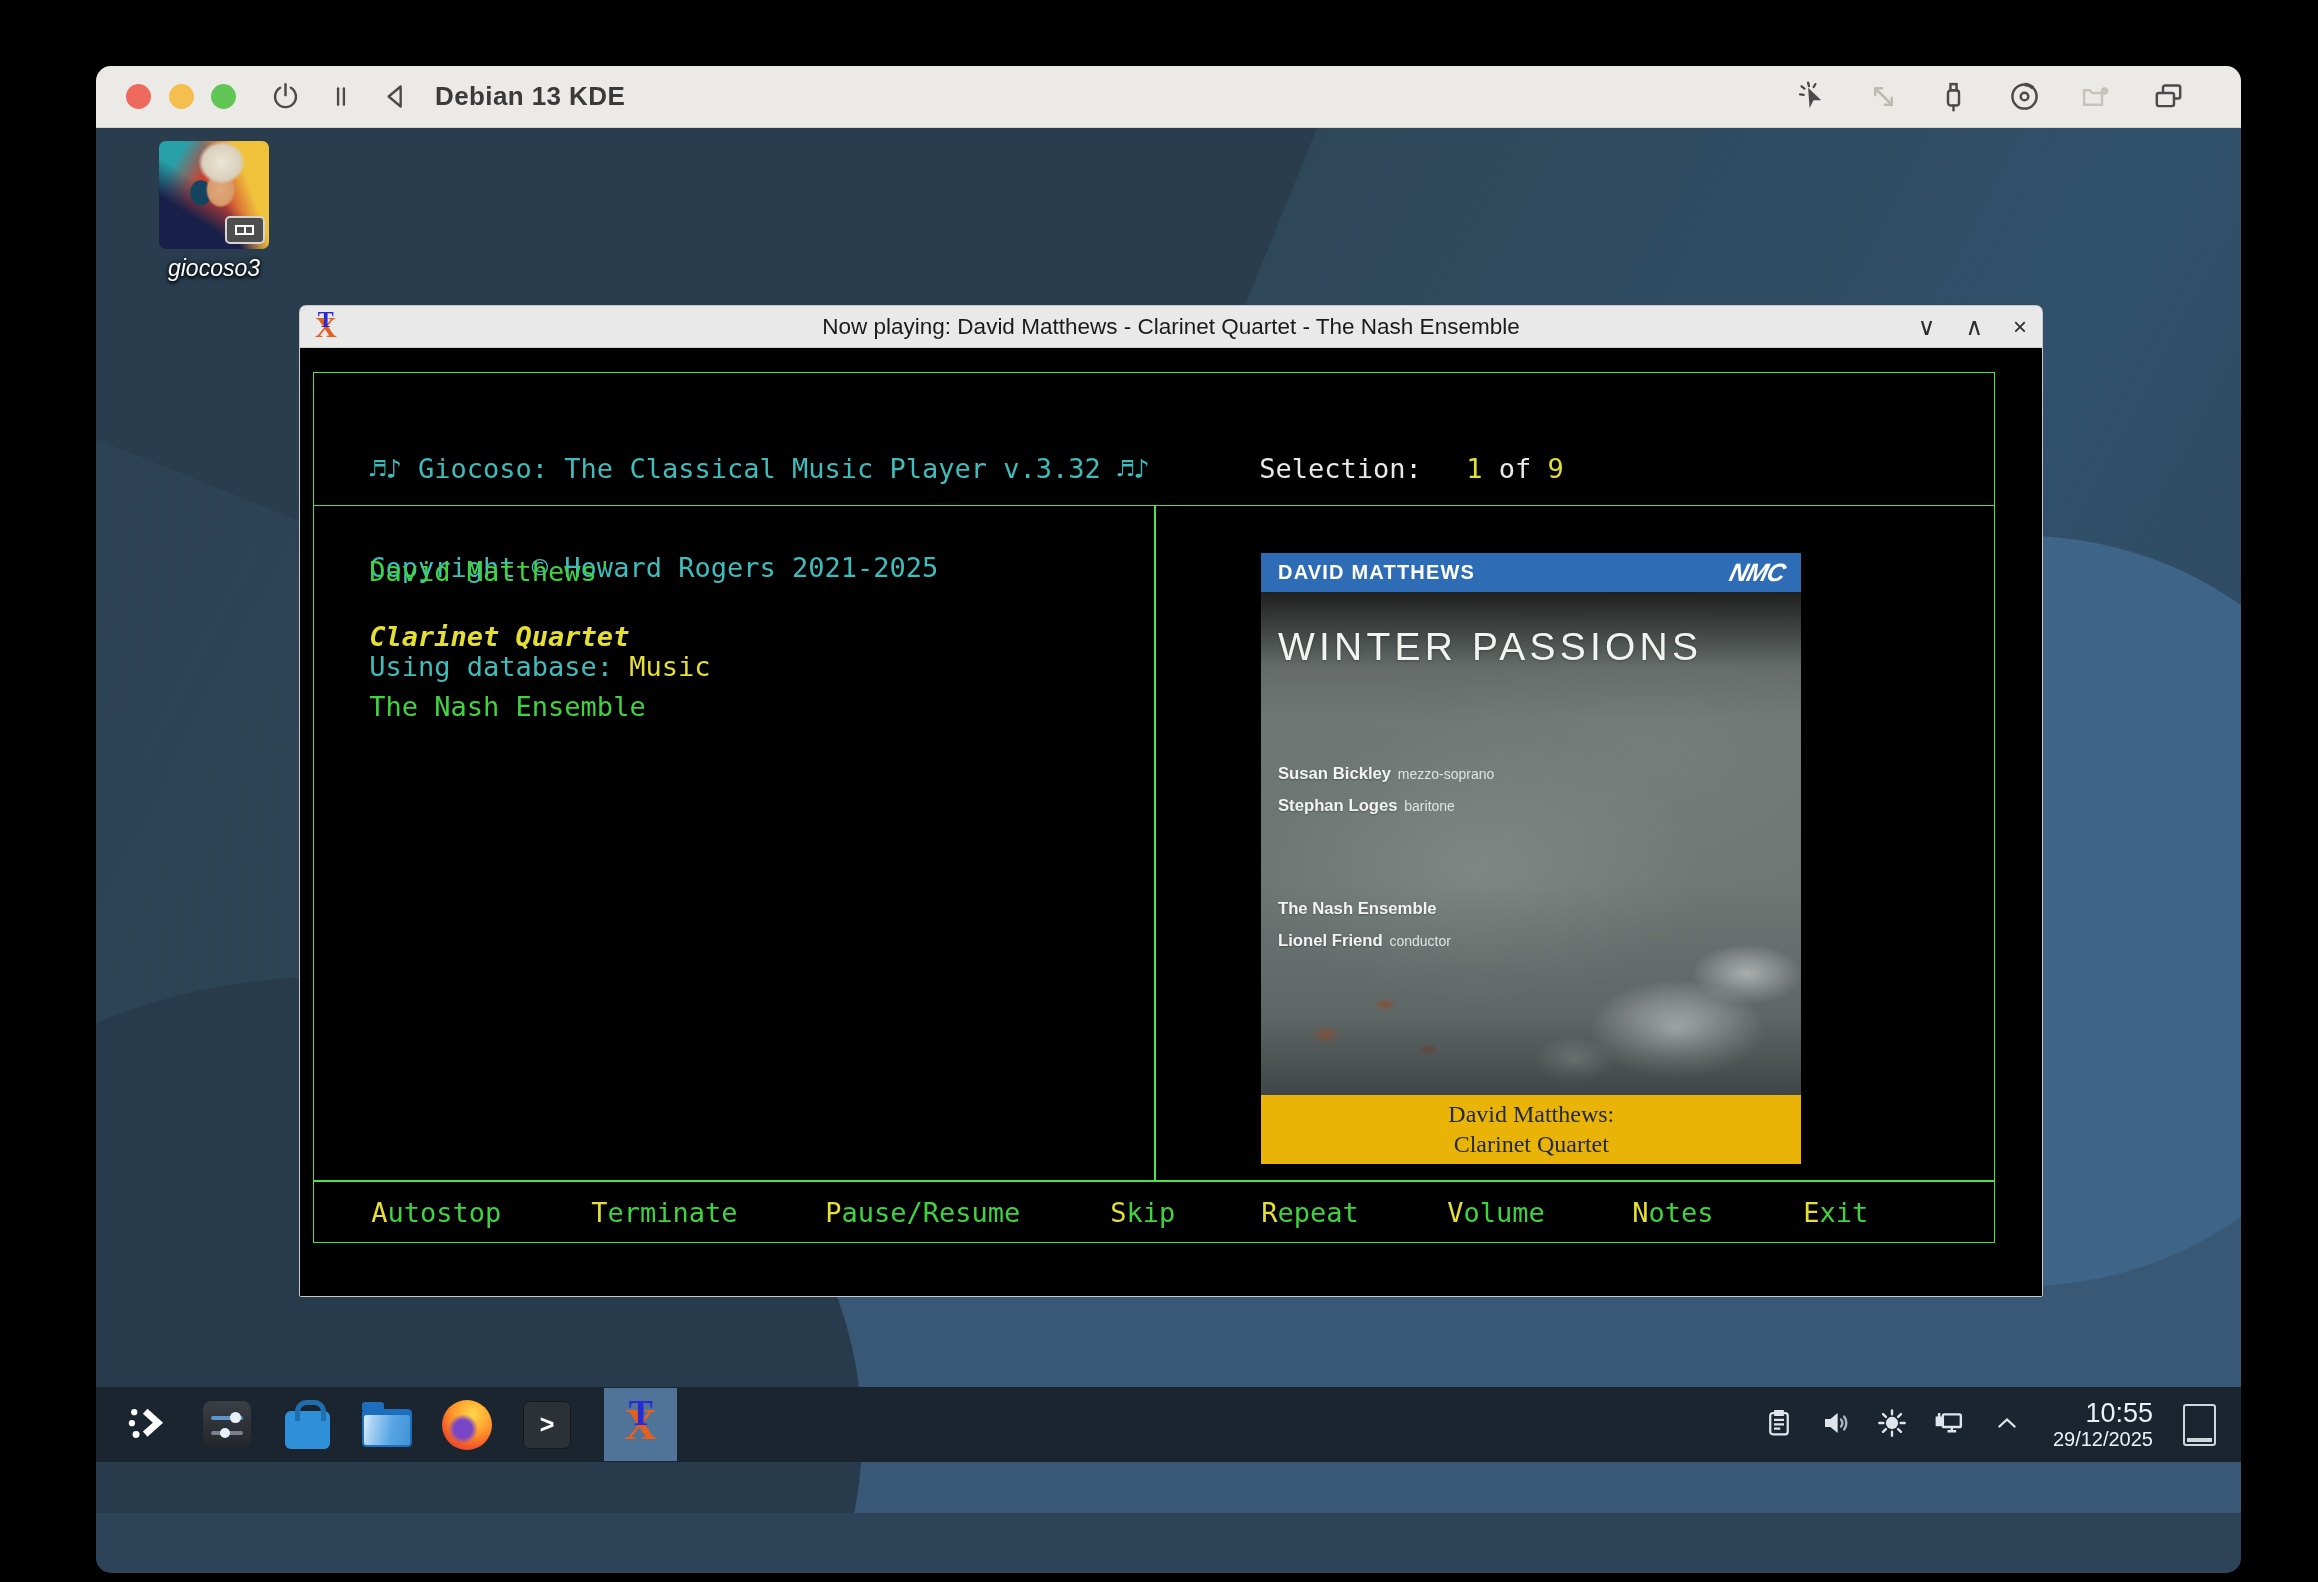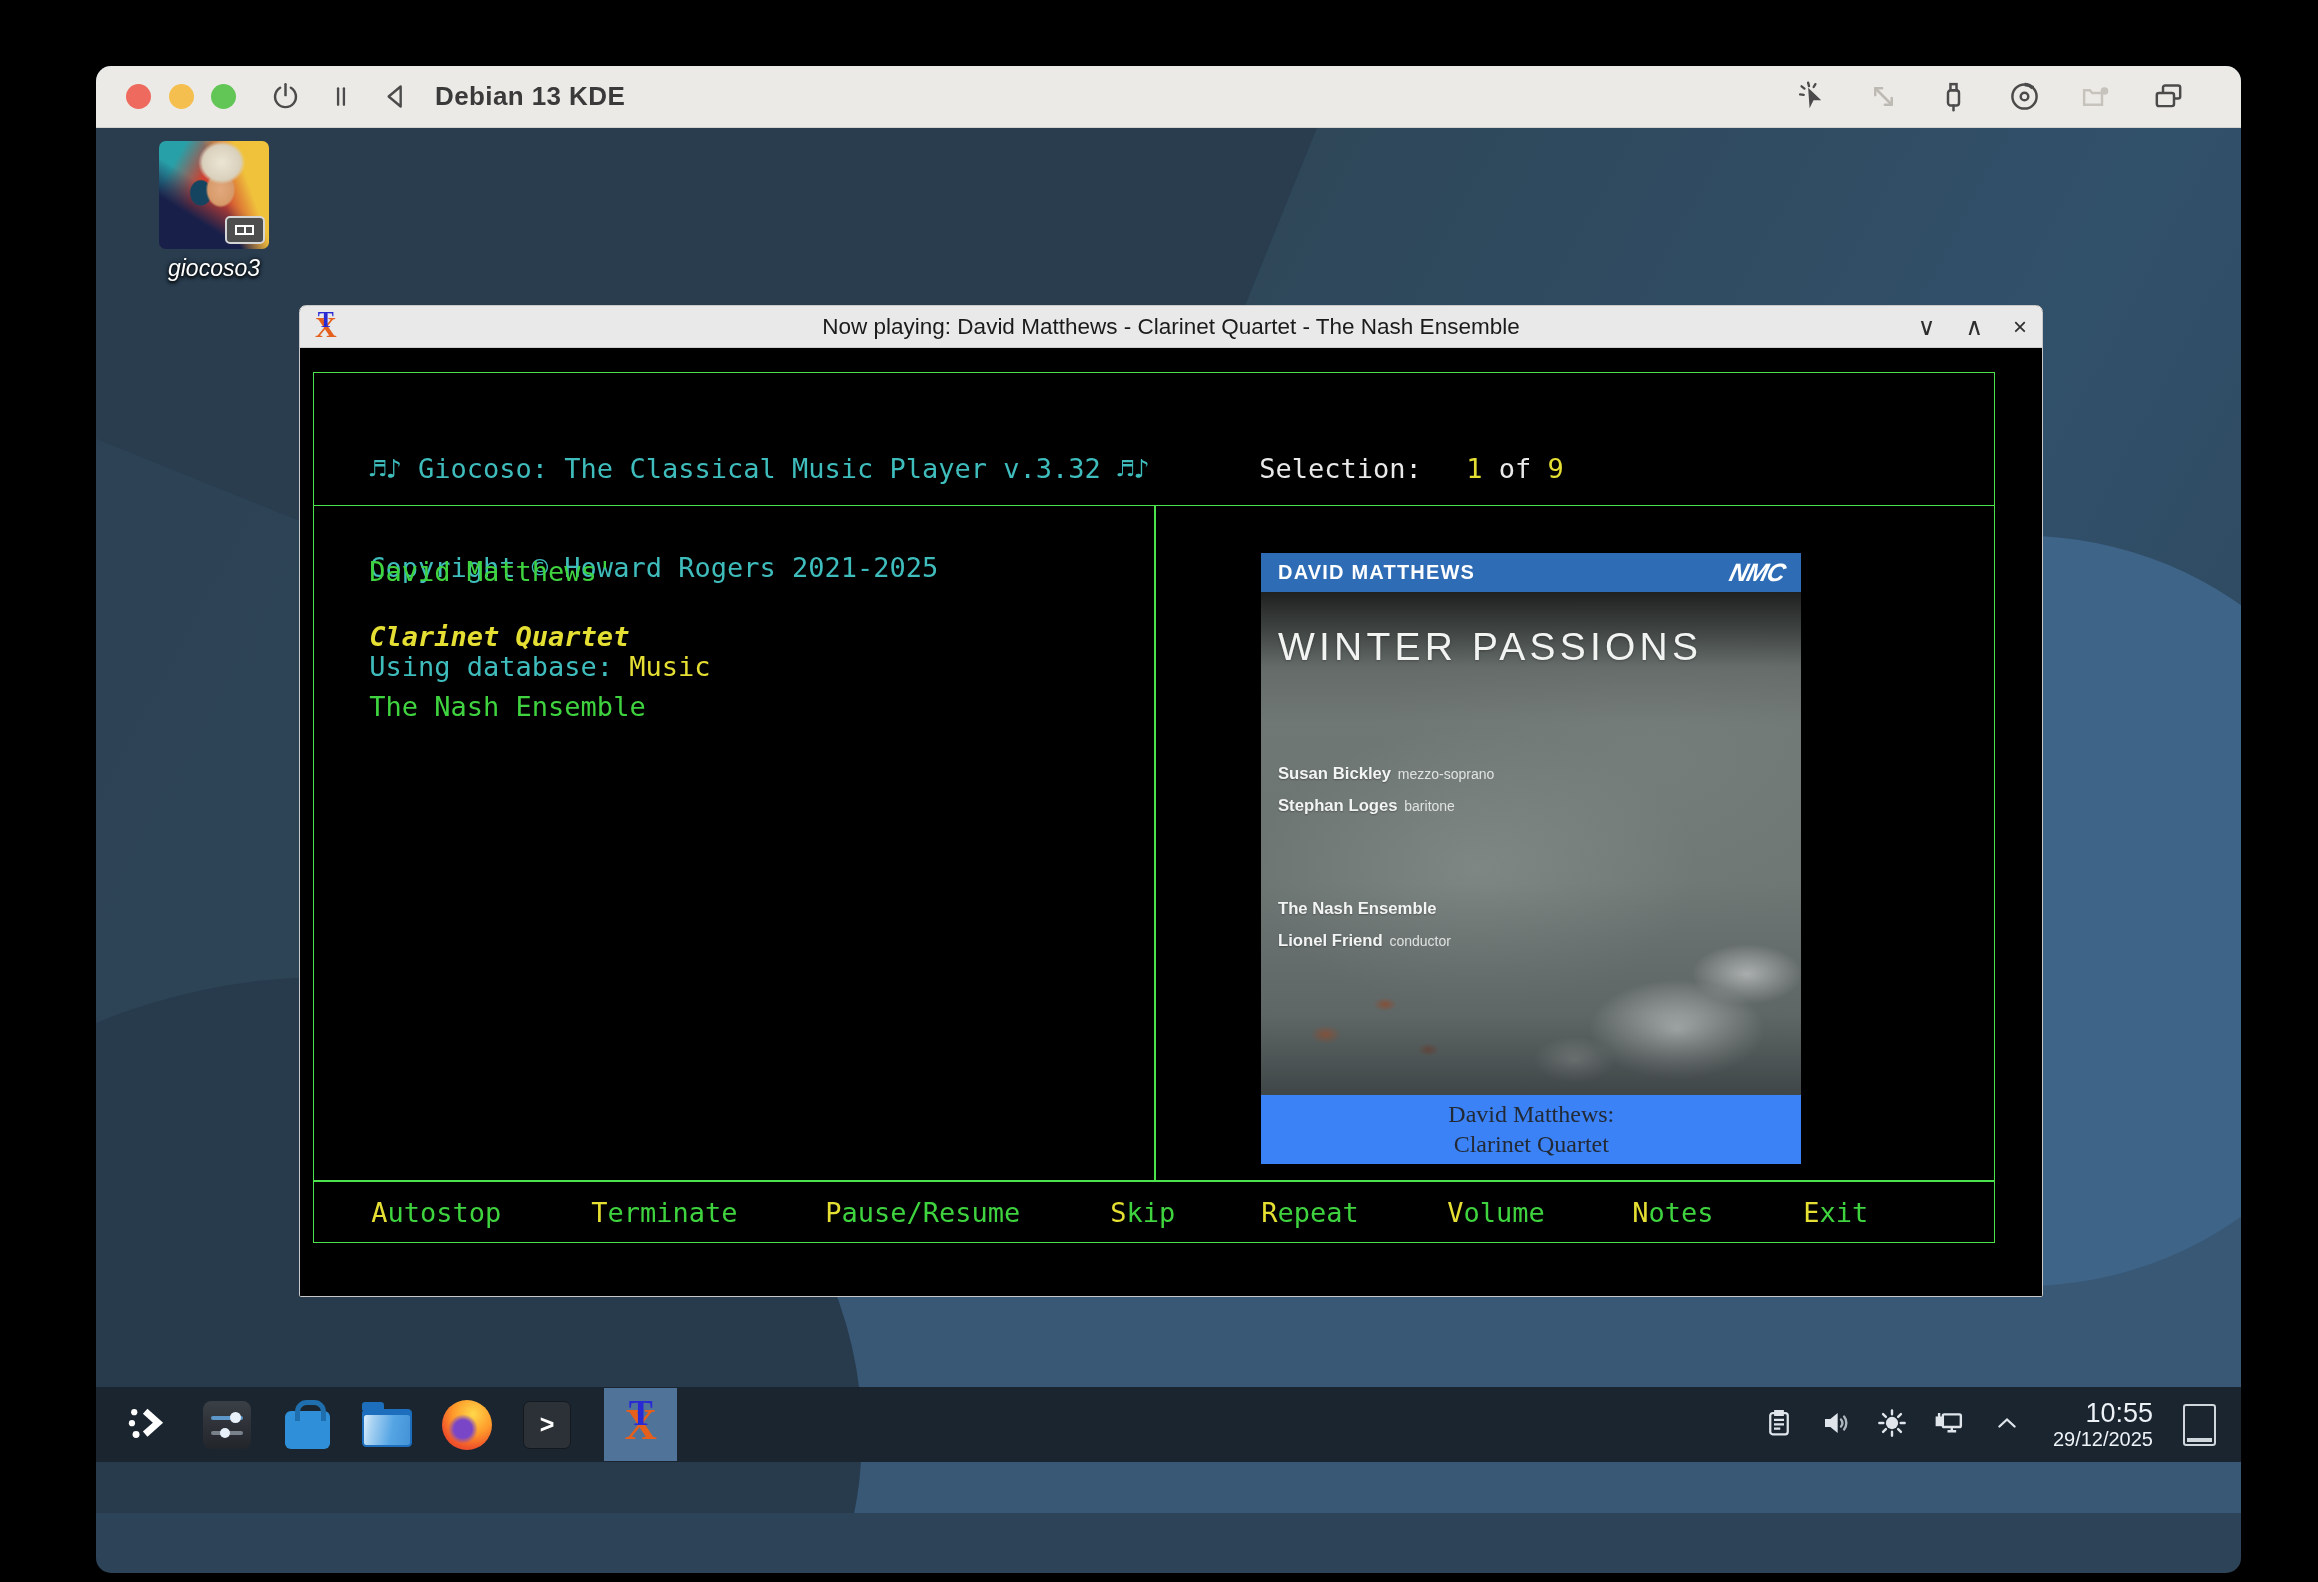--- a/index.html
+++ b/index.html
@@ -95,21 +95,21 @@
       radial-gradient(16.7px 10px at 23% 82%, rgba(172,76,36,.85), rgba(172,76,36,0) 70%),
       radial-gradient(15px 9.2px at 31% 91%, rgba(152,62,30,.75), rgba(152,62,30,0) 70%),
       radial-gradient(275px 175px at 40% 55%, rgba(142,150,146,.5), rgba(142,150,146,0) 80%),
       radial-gradient(350px 225px at 72% 34%, rgba(126,134,131,.45), rgba(126,134,131,0) 80%);}
   .art-title{position:absolute;left:16.7px;top:33px;color:#f2f4f2;font-weight:normal;font-size:39px;letter-spacing:4.2px;
              text-shadow:0 0.8px 2.5px rgba(0,0,0,.25);}
   .credit-block{position:absolute;left:16.7px;line-height:27.5px;color:#f2f5f3;}
   .credit-a{top:165px;}.credit-b{top:300px;}
   .credit-name{font-weight:bold;font-size:16.7px;text-shadow:0 0.8px 1.7px rgba(0,0,0,.3);}
   .credit-role{font-size:14px;opacity:.85;margin-left:6.7px;font-weight:normal;}
-  .album-caption{height:69px;background:#3b82f6;text-align:center;padding-top:4.2px;
+  .album-caption{height:69px;background:#eab308;text-align:center;padding-top:4.2px;
       font-family:"Liberation Serif","DejaVu Serif",serif;font-size:24px;line-height:30px;color:#222a36;}
 
   
   .menu .mitem{position:absolute;top:50%;transform:translateY(-50%);white-space:pre;cursor:default;}
 
   
   .panel{position:absolute;left:0;right:0;top:1259px;height:75px;background:#1b2530;
          display:flex;align-items:center;padding:0 25px;}
   .task-group{display:flex;align-items:center;gap:28px;}
   .ticon{width:52px;height:52px;display:flex;align-items:center;justify-content:center;}

